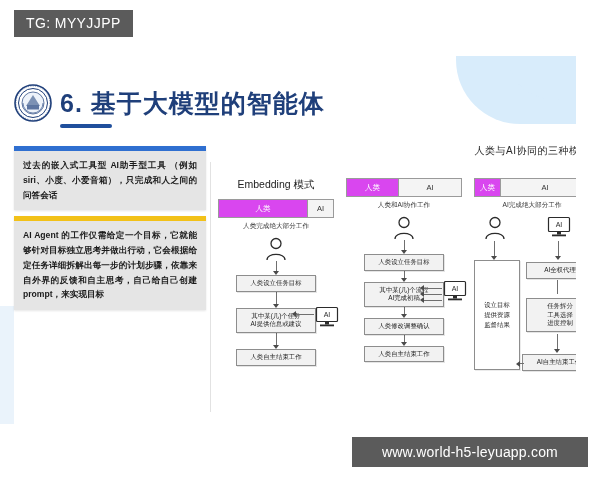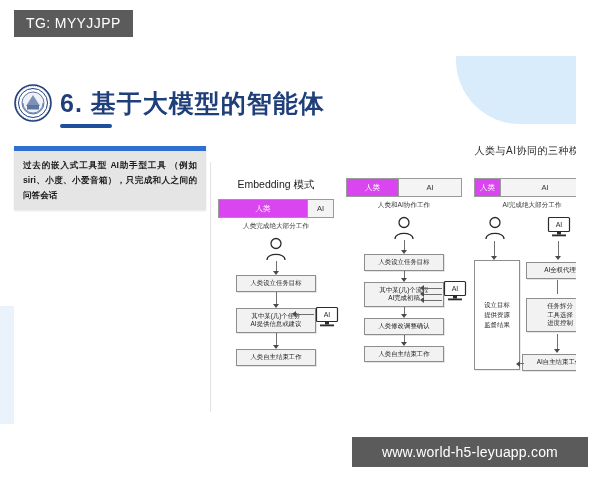--- a/index.html
+++ b/index.html
@@ -163,20 +163,24 @@
   <div class="title-underline"></div>
 
   <div class="cards">
 
     <div class="card">
       <div class="card-bar" id="bar0" style="background: rgb(47, 111, 208);"></div>
       <div class="card-body" id="body0"><span>过去的嵌入式工具型 AI助手型工具 （例如siri、小度、小爱音箱），只完成和人之间的问答会话</span></div>
     </div>
 
 
+    <div class="card">
+      <div class="card-bar" id="bar2" style="background: rgb(242, 193, 24);"></div>
+      <div class="card-body" id="body2"><span>AI Agent 的工作仅需给定一个目标，它就能够针对目标独立思考并做出行动，它会根据给定任务详细拆解出每一步的计划步骤，依靠来自外界的反馈和自主思考，自己给自己创建 prompt，来实现目标</span></div>
+    </div>
   </div>
 
   <div class="diagram">
     <div class="panel-divider"></div>
     <div class="diagram-title">人类与AI协同的三种模式</div>
     <div class="cols" id="columns">
         <div class="col">
           <div class="col-title">Embedding 模式</div>
           <div class="split-bar">
             <div class="split-human" style="width: 78%;">人类</div>

